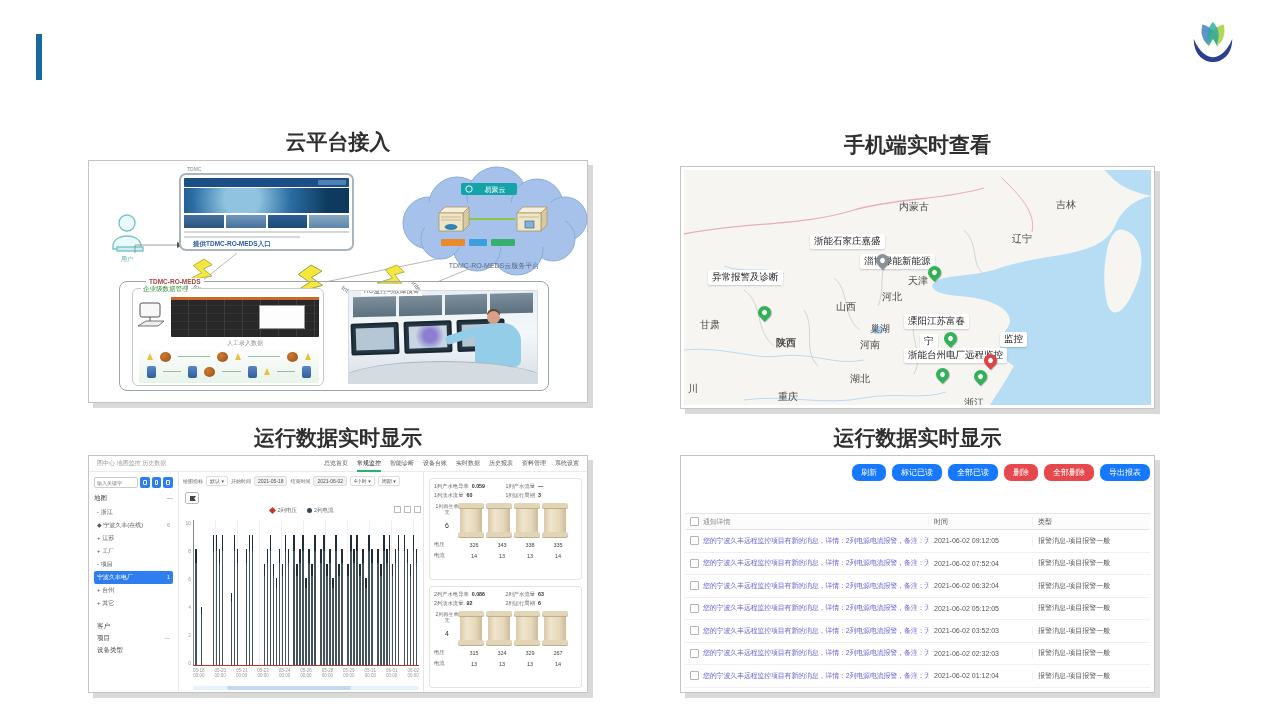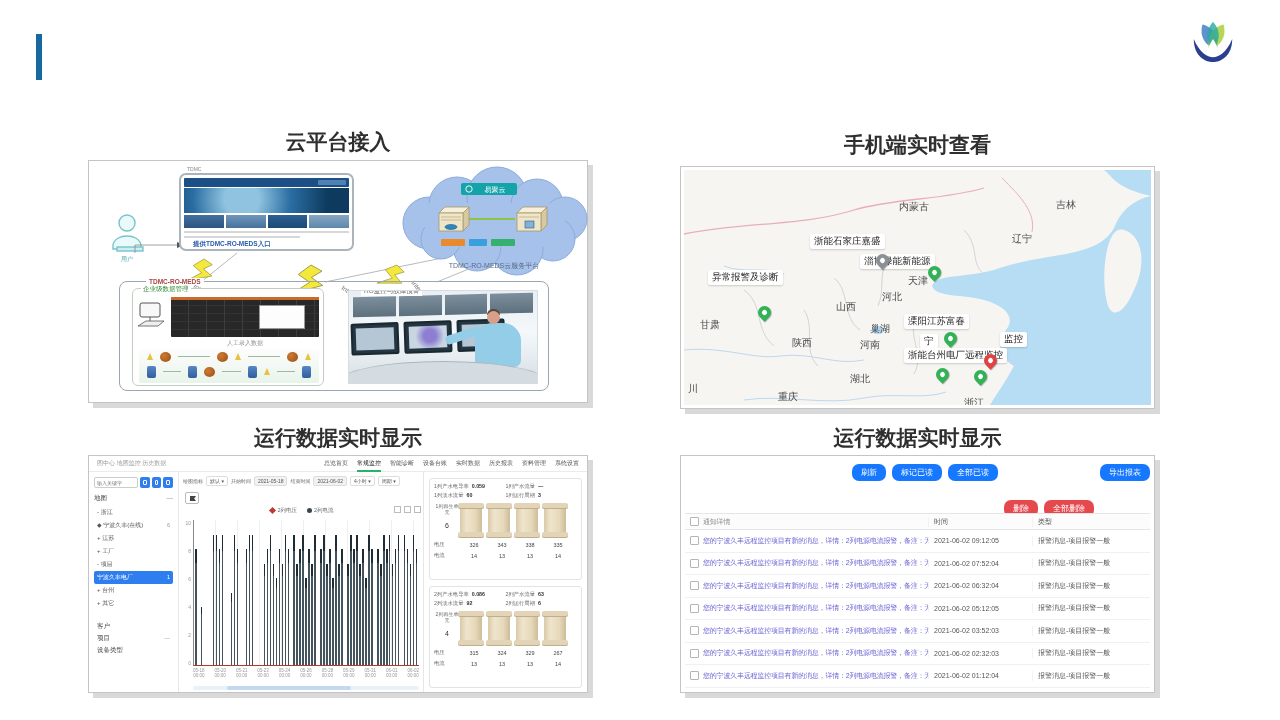--- a/index.html
+++ b/index.html
@@ -166,21 +166,21 @@
     background:#e2d4b6; border-radius:2px; box-shadow:0 1px 0 #bfae8c; }
   .spool::before { top:0; } .spool::after { bottom:0; }
   .sc-vrow { display:flex; margin-top:4px; align-items:center; }
   .sc-vlabel { width:26px; font-size:5.3px; color:#666; }
   .sc-val { width:28px; text-align:center; font-size:5.5px; color:#444; }
 
   
   .alarm-btns { position:absolute; top:8px; right:4px; display:flex; gap:6px; }
   .abtn { height:17px; line-height:17px; padding:0 9px; border-radius:7px; font-size:8px; color:#fff; border:none; white-space:nowrap; }
   .abtn-blue { background:#1677ff; }
-  .abtn-red  { background:#e5484d;margin-top:36px; }
+  .abtn-red  { background:#e5484d; }
   .alarm-tabs { position:absolute; top:34px; left:6px; display:flex; gap:5px; }
   .atab { height:16px; line-height:15px; padding:0 7px; font-size:7.5px; color:#444;
     background:#e9ebee; border:1px solid #d4d8dc; border-radius:2px; white-space:nowrap; }
   .atab-active { background:#46596d; color:#fff; border-color:#46596d; }
   .alarm-table { position:absolute; top:57px; left:4px; right:4px; bottom:5px; border-top:1px solid #e6e6e6; }
   .thead,.trow { display:flex; align-items:center; }
   .thead { height:16px; border-bottom:1px solid #e6e6e6; background:#fcfcfc; font-size:7px; color:#888; }
   .trow { height:22.5px; border-bottom:1px solid #f0f0f0; }
   .c-cb { width:18px; display:flex; justify-content:center; }
   .cb { width:9px; height:9px; border:1px solid #b5b5b5; border-radius:1px; background:#fff; }
@@ -383,21 +383,21 @@
     </svg>
     <div id="map-provinces">
         <div class="prov" style="left: 215px; top: 30px;">内蒙古</div>
         <div class="prov" style="left: 372px; top: 28px;">吉林</div>
         <div class="prov" style="left: 328px; top: 62px;">辽宁</div>
         <div class="prov" style="left: 224px; top: 104px;">天津</div>
         <div class="prov" style="left: 198px; top: 120px;">河北</div>
         <div class="prov" style="left: 152px; top: 130px;">山西</div>
         <div class="prov" style="left: 240px; top: 144px;">山东</div>
         <div class="prov" style="left: 16px; top: 148px;">甘肃</div>
-        <div class="prov" style="left: 108px; top: 166px;">陕西</div>
+        <div class="prov" style="left: 92px; top: 166px; font-weight: bold;">陕西</div>
         <div class="prov" style="left: 176px; top: 168px;">河南</div>
         <div class="prov" style="left: 186px; top: 152px;">巢湖</div>
         <div class="prov" style="left: 166px; top: 202px;">湖北</div>
         <div class="prov" style="left: 94px; top: 220px;">重庆</div>
         <div class="prov" style="left: 4px; top: 212px;">川</div>
         <div class="prov" style="left: 280px; top: 226px;">浙江</div>
       </div>
     <div id="map-plants">
         <div class="plant" style="left: 126px; top: 64px;">浙能石家庄嘉盛</div>
         <div class="plant" style="left: 176px; top: 84px;">淄博绿能新能源</div>

